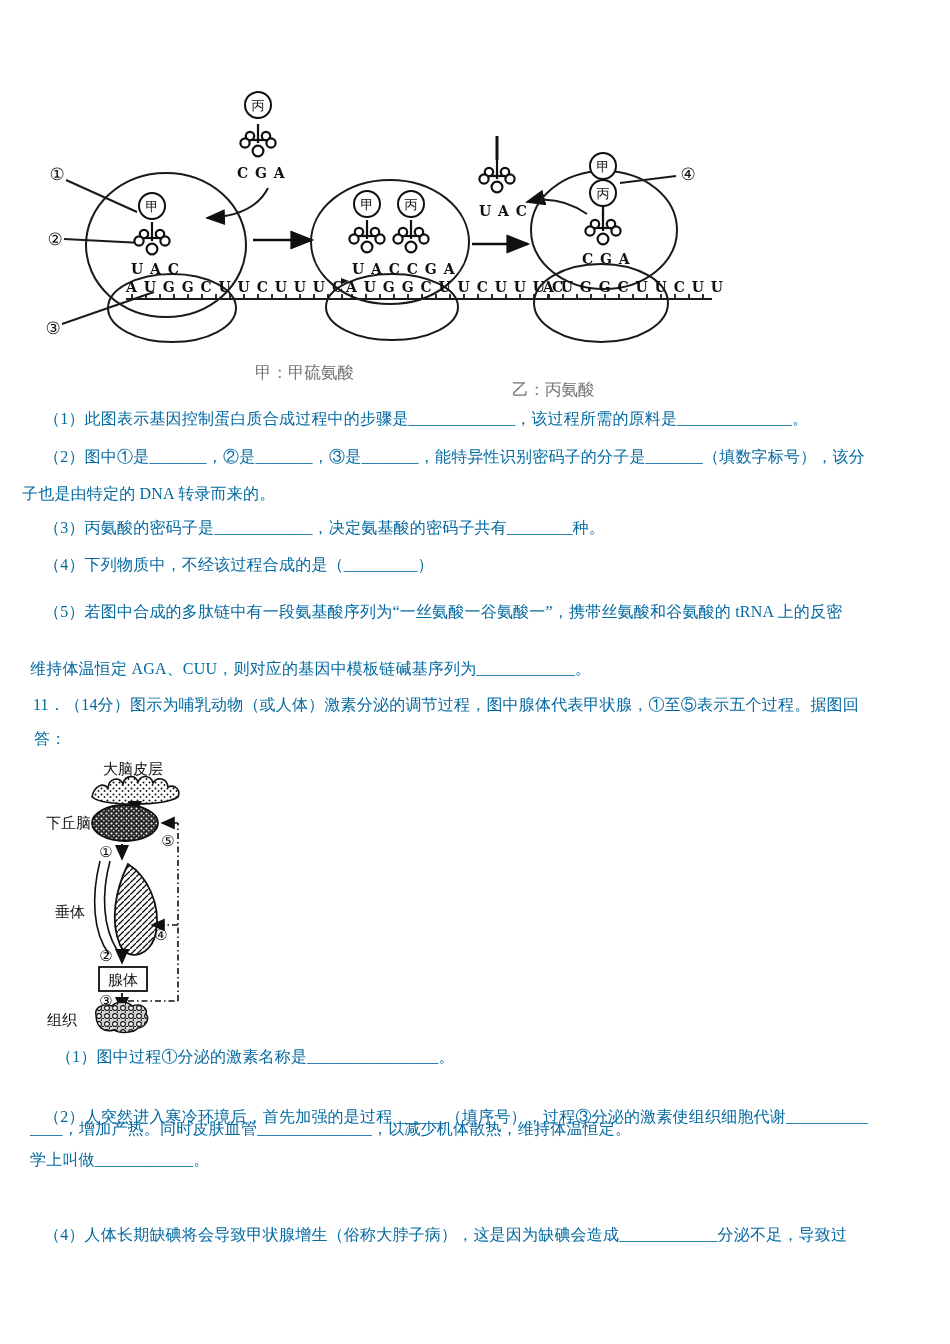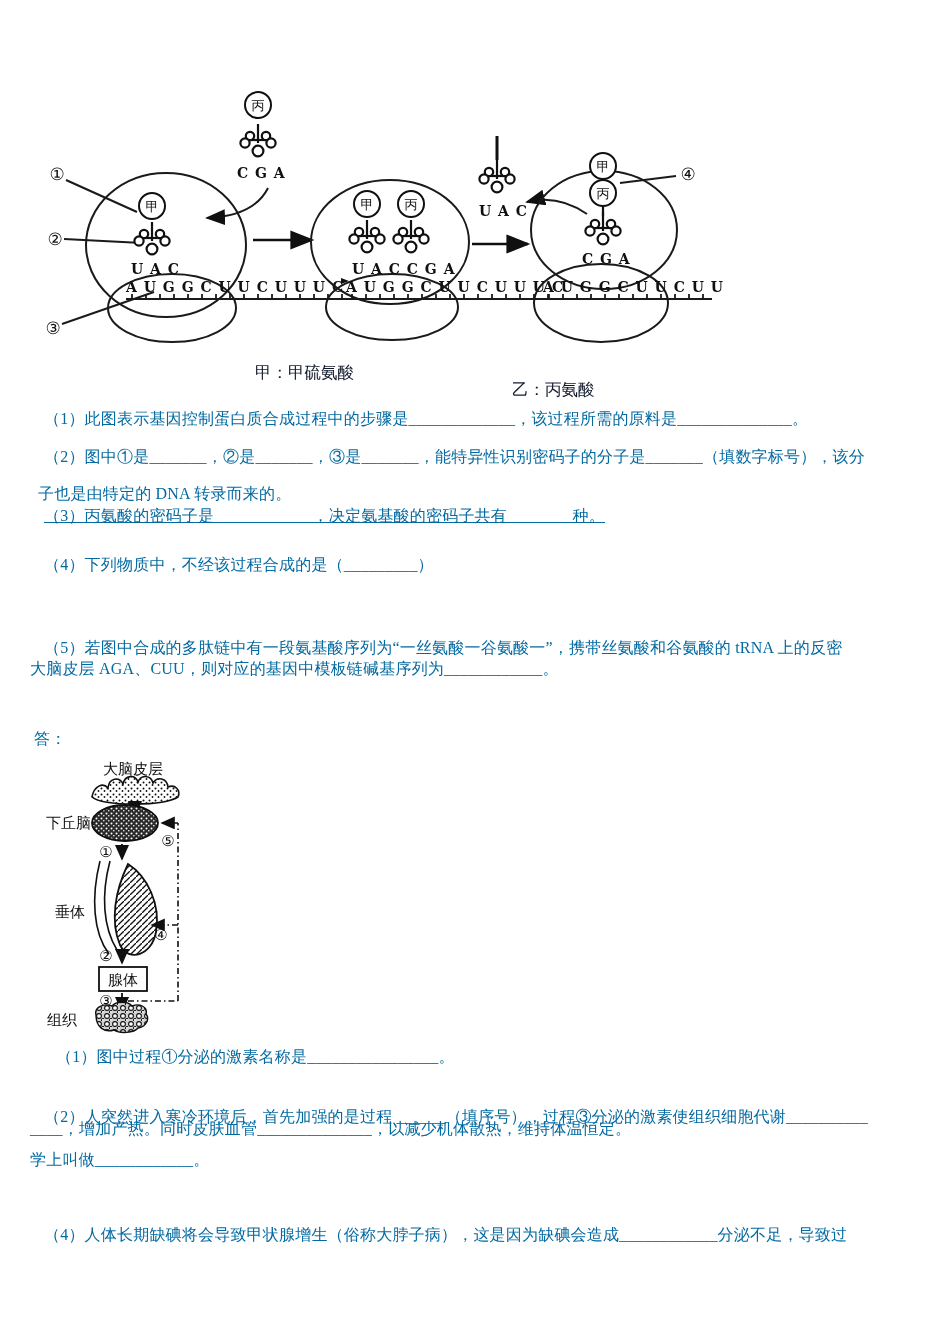--- a/index.html
+++ b/index.html
@@ -16,21 +16,21 @@
     font-size:16px;
     line-height:24px;
     white-space:pre;
     color:#0369a1;
     letter-spacing:0.2px;
   }
   .caption{
     position:absolute;
     font-size:16.5px;
     white-space:pre;
-    color:#0f172a;
+    color:#737373;
   }
   svg{position:absolute;}
   svg text{fill:#101010;}
   .seq{
     font-family:"DejaVu Serif","Liberation Serif",serif;
     font-weight:bold;
     font-size:14px;
     letter-spacing:1px;
   }
   .aa-char{
@@ -186,25 +186,26 @@
       <line x1="659" y1="206" x2="659" y2="211"></line>
         <line x1="673" y1="206" x2="673" y2="211"></line>
     </g>
   </svg>
 
   <div class="caption" style="left:255px;top:362px;">甲：甲硫氨酸</div>
   <div class="caption" style="left:512px;top:362px;margin-top:17px;">乙：丙氨酸</div>
 
   <div class="line" style="top:407px;left:44px;">（1）此图表示基因控制蛋白质合成过程中的步骤是_____________，该过程所需的原料是______________。</div>
   <div class="line" style="top:445px;left:44px;">（2）图中①是_______，②是_______，③是_______，能特异性识别密码子的分子是_______（填数字标号），该分</div>
-  <div class="line" style="top:482px;left:38px;">子也是由特定的 DNA 转录而来的。</div>
-  <div class="line" style="top:504px;left:44px;text-decoration:underline;">（3）丙氨酸的密码子是____________，决定氨基酸的密码子共有________种。</div>
+  <div class="line" style="top:482px;left:22px;">子也是由特定的 DNA 转录而来的。</div>
+  <div class="line" style="top:516px;left:44px;">（3）丙氨酸的密码子是____________，决定氨基酸的密码子共有________种。</div>
   <div class="line" style="top:553px;left:44px;">（4）下列物质中，不经该过程合成的是（_________）</div>
-  <div class="line" style="top:636px;left:44px;">（5）若图中合成的多肽链中有一段氨基酸序列为“一丝氨酸一谷氨酸一”，携带丝氨酸和谷氨酸的 tRNA 上的反密</div>
-  <div class="line" style="top:657px;left:30px;">大脑皮层 AGA、CUU，则对应的基因中模板链碱基序列为____________。</div>
+  <div class="line" style="top:600px;left:44px;">（5）若图中合成的多肽链中有一段氨基酸序列为“一丝氨酸一谷氨酸一”，携带丝氨酸和谷氨酸的 tRNA 上的反密</div>
+  <div class="line" style="top:657px;left:30px;">维持体温恒定 AGA、CUU，则对应的基因中模板链碱基序列为____________。</div>
+  <div class="line" style="top:693px;left:33px;">11．（14分）图示为哺乳动物（或人体）激素分泌的调节过程，图中腺体代表甲状腺，①至⑤表示五个过程。据图回</div>
   <div class="line" style="top:727px;left:34px;">答：</div>
 
   <svg style="left:40px;top:757px;" width="175" height="285" viewBox="0 0 175 285">
     <defs>
       <marker id="arr2" markerWidth="10" markerHeight="9" refX="8" refY="4" orient="auto">
         <path d="M0,0 L9,4 L0,8 z" fill="#101010"></path>
       </marker>
       <pattern id="speck" width="6" height="6" patternUnits="userSpaceOnUse">
         <rect width="6" height="6" fill="#ffffff"></rect>
         <circle cx="1.5" cy="1.5" r="1" fill="#101010"></circle>

